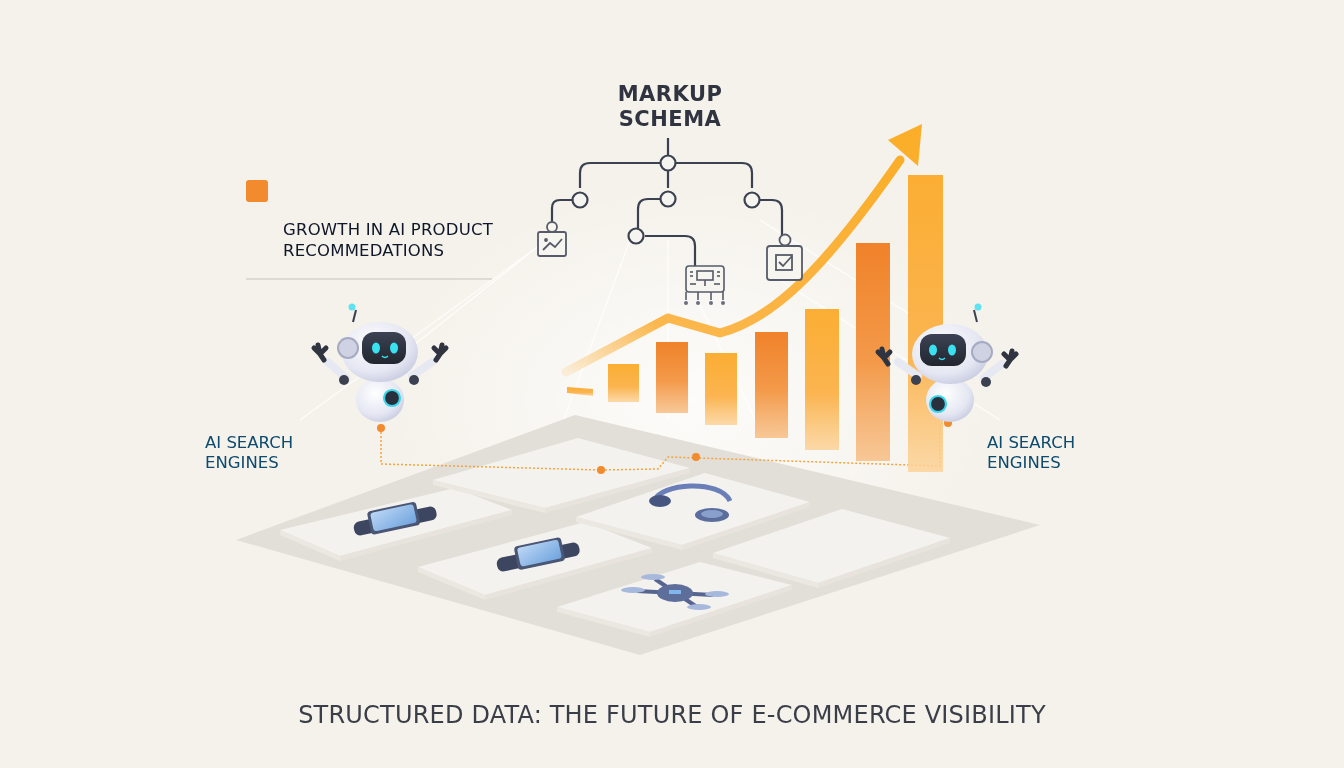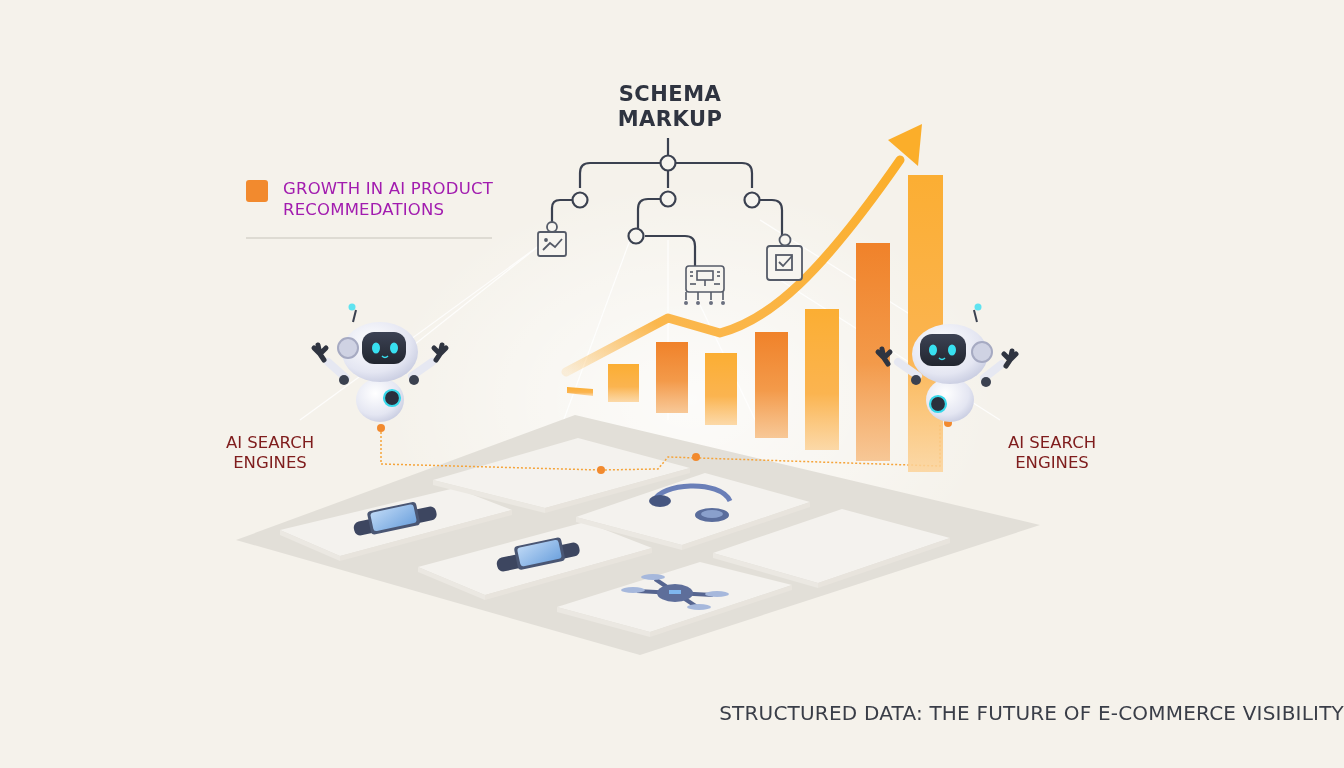--- a/index.html
+++ b/index.html
@@ -13,40 +13,40 @@
   .bg-glow {
     position:absolute; left:380px; top:180px; width:620px; height:440px;
     background:radial-gradient(ellipse at center, rgba(255,255,255,0.75) 0%, rgba(255,255,255,0) 70%);
   }
   svg.scene { position:absolute; left:0; top:0; }
 
   .legend { position:absolute; left:246px; top:178px; width:250px; }
   .legend-item { display:flex; align-items:flex-start; }
   .legend-swatch { width:22px; height:22px; border-radius:3px; flex:none; margin-top:2px; }
   .legend-label {
-    margin-left:15px; font-size:16.5px; line-height:21px; color:#a21caf;
-    letter-spacing:0.2px; text-transform:uppercase;
+    margin-left:15px; font-size:16.5px; line-height:21px; color:#0f172a;
+    letter-spacing:0.2px; text-transform:uppercase;margin-top:41px;
   }
   .legend-divider { height:2px; background:#dedbd3; margin:17px 0 17px 0; width:246px; }
 
   .schema-title {
     position:absolute; left:580px; top:82px; width:180px; text-align:center;
     font-weight:bold; font-size:21px; line-height:25px; color:#2f3440; letter-spacing:0.5px;
   }
 
   .engine-label {
-    position:absolute; font-size:16.5px; line-height:20px; color:#7f1d1d; text-align:center;
+    position:absolute; font-size:16.5px; line-height:20px; color:#0c4a6e; 
     width:130px;
   }
   .engine-left { left:205px; top:433px; }
   .engine-right { left:987px; top:433px; }
 
   .caption {
-    position:absolute; left:0; width:1344px; top:701px; text-align:right;
-    font-size:20px; color:#3a3e48; letter-spacing:0.2px;
+    position:absolute; left:0; width:1344px; top:701px; text-align:center;
+    font-size:24px; color:#3a3e48; letter-spacing:0.2px;
   }
 </style>
 </head>
 <body>
 
 <div class="canvas">
   <div class="bg-glow"></div>
 
   <svg class="scene" width="1344" height="768" viewBox="0 0 1344 768">
     <defs>
@@ -270,22 +270,22 @@
 
   <div class="legend">
     <div class="legend-item">
       <span class="legend-swatch" style="background:#f28a2e"></span>
       <span class="legend-label">GROWTH IN AI PRODUCT RECOMMEDATIONS</span>
     </div>
     <div class="legend-divider"></div>
   </div>
 
   <div class="schema-title">
+    <div>MARKUP</div>
     <div>SCHEMA</div>
-    <div>MARKUP</div>
   </div>
 
   <div class="engine-label engine-left">
     <div>AI SEARCH</div>
     <div>ENGINES</div>
   </div>
   <div class="engine-label engine-right">
     <div>AI SEARCH</div>
     <div>ENGINES</div>
   </div>

